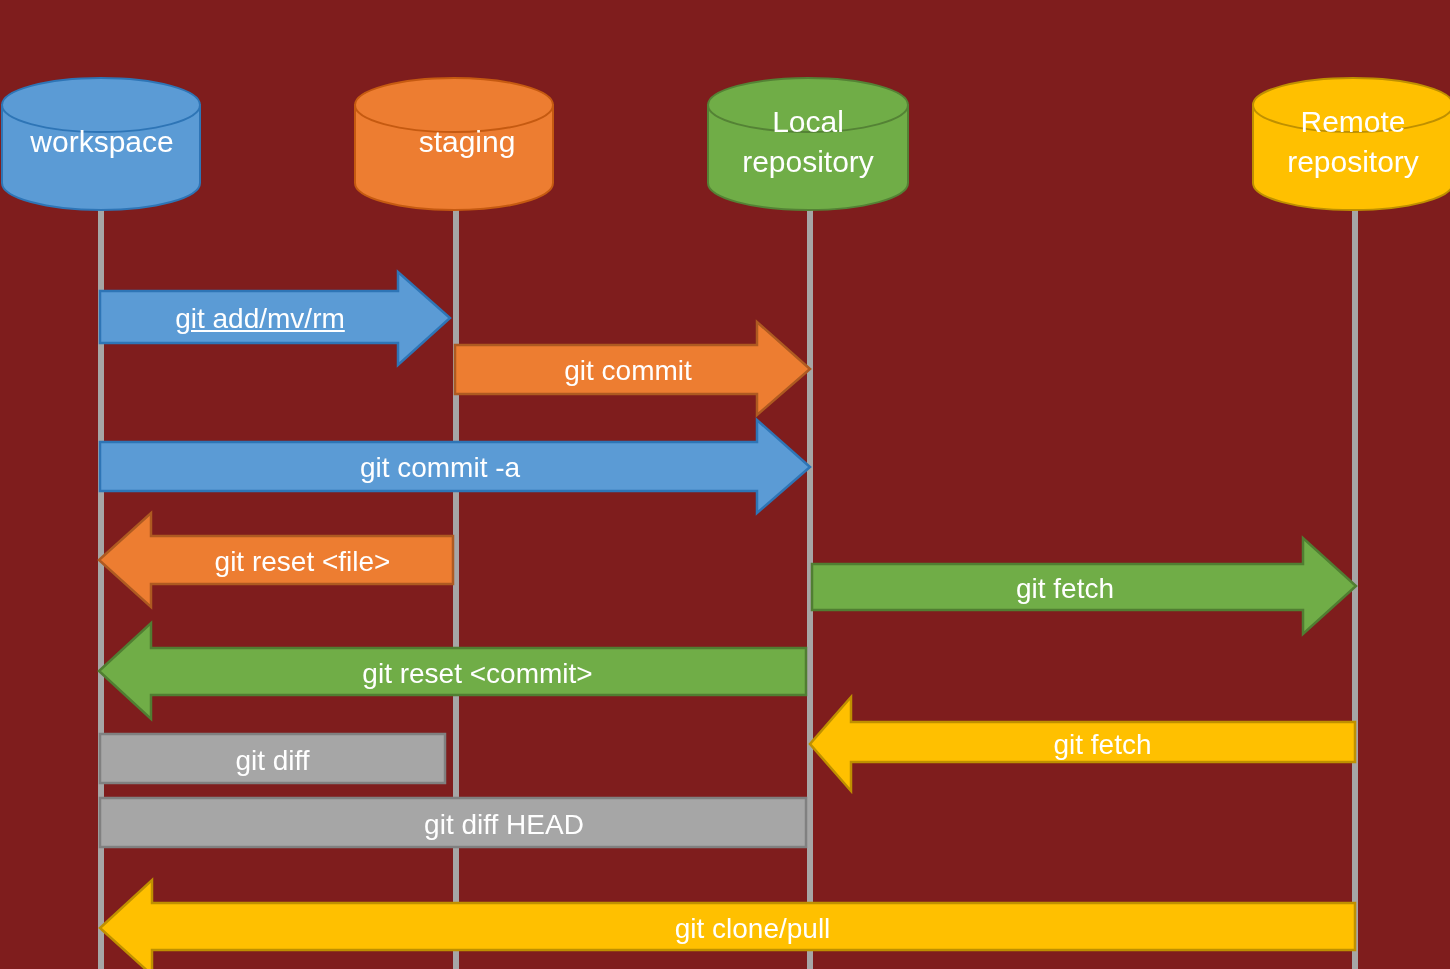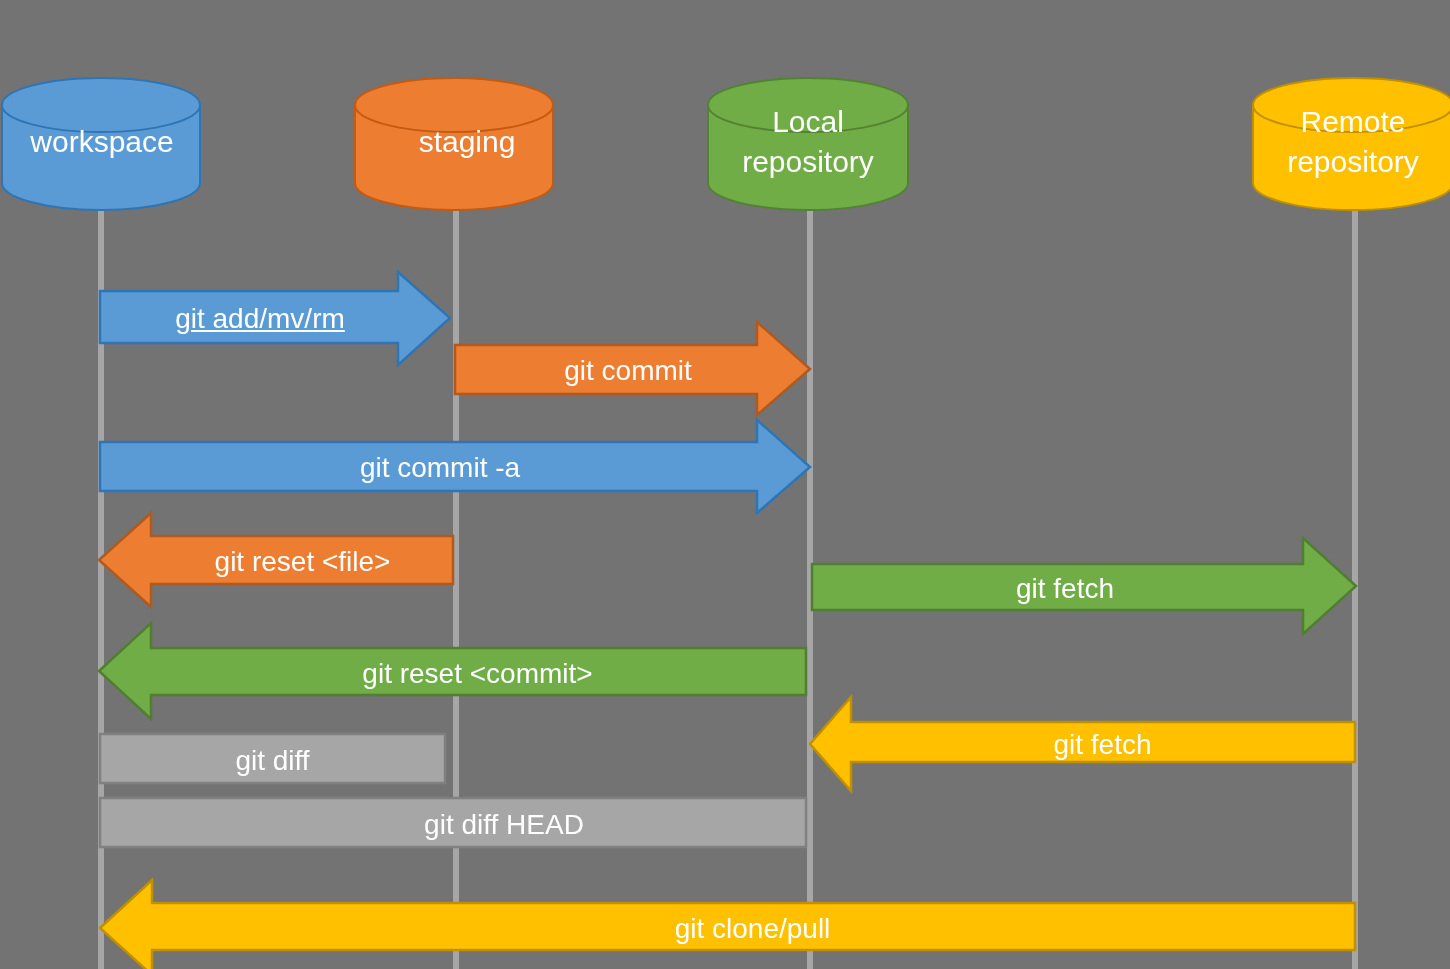--- a/index.html
+++ b/index.html
@@ -4,21 +4,21 @@
 <style>
   html, body {
     margin: 0;
     padding: 0;
     background: #000000;
   }
   #canvas {
     position: relative;
     width: 1450px;
     height: 969px;
-    background: #737373;
+    background: #7f1d1d;
     overflow: hidden;
     font-family: "Liberation Sans", sans-serif;
   }
   svg.layer {
     position: absolute;
     left: 0;
     top: 0;
     width: 1450px;
     height: 969px;
   }

